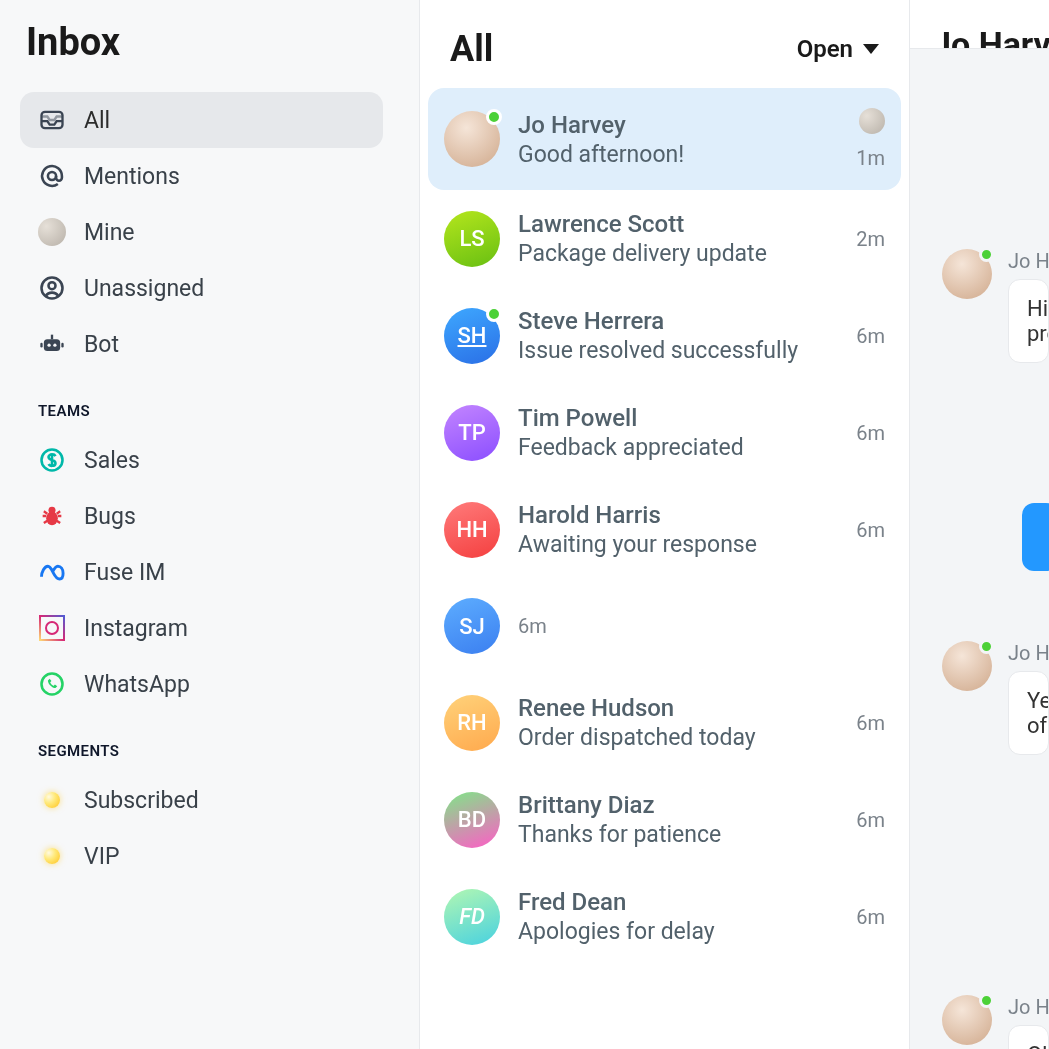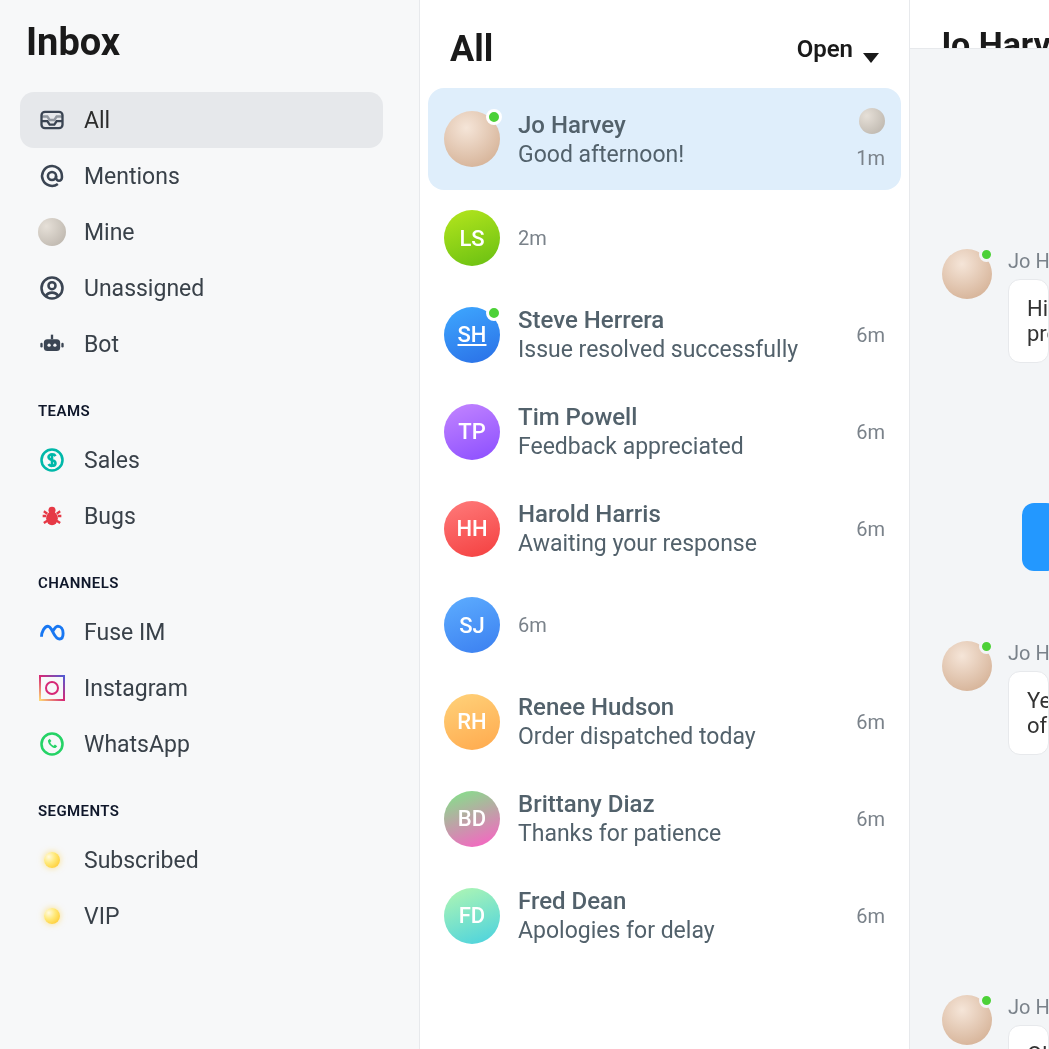--- a/index.html
+++ b/index.html
@@ -93,21 +93,21 @@
   padding: 28px 30px 18px 30px;
 }
 .list-title {
   font-size: 36px;
   font-weight: 700;
 }
 .open-filter {
   font-size: 24px;
   font-weight: 600;
   display: flex;
-  align-items: flex-end;
+  align-items: center;
   gap: 10px;
   cursor: pointer;
 }
 .open-filter .caret {
   width: 0; height: 0;
   border-left: 8px solid transparent;
   border-right: 8px solid transparent;
   border-top: 10px solid #1a1a1a;
 }
 .conv-list {
@@ -249,21 +249,21 @@
 .spacer-in { height: 100px; }
 
 
 .g-green { background: linear-gradient(160deg,#b5e61d,#68bf12); }
 .g-blue { background: linear-gradient(160deg,#3ea8ff,#2a6fe6); text-decoration: underline; }
 .g-purple { background: linear-gradient(160deg,#c385ff,#8b4eff); }
 .g-red { background: linear-gradient(160deg,#ff7b7b,#f43f3f); }
 .g-blue2 { background: linear-gradient(160deg,#5dadff,#3b7ff0); }
 .g-orange { background: linear-gradient(160deg,#ffd27a,#ffa94d); }
 .g-pink { background: linear-gradient(160deg,#7ee787,#ff5cc7); }
-.g-teal { background: linear-gradient(160deg,#b2f7b2,#48d1e0); }
+.g-teal { background: linear-gradient(160deg,#b2f7b2,#48d1e0); font-style: italic; }
 .g-photo { background: radial-gradient(circle at 40% 30%, #f5e5d8, #cfa88a); }
 
 
 .insta-box {
   width: 26px; height: 26px;
   border-radius: 8px;
   border: 2.5px solid;
   border-image: linear-gradient(45deg,#feda75,#d62976,#4f5bd5) 1;
   position: relative;
 }
@@ -347,21 +347,20 @@
         <svg viewBox="0 0 24 24" fill="currentColor">
             <ellipse cx="12" cy="14" rx="5" ry="6"></ellipse>
             <circle cx="12" cy="7" r="3"></circle>
             <path d="M4 12h3M17 12h3M5 18l3-2M19 18l-3-2M5 8l3 2M19 8l-3 2" stroke="currentColor" stroke-width="2"></path>
           </svg>
       </span>
       <span>Bugs</span>
     </li>
   </ul>
 
-  <div class="section-header">CHANNELS</div>
   <ul class="nav-list">
     <li class="nav-item">
       <span class="nav-icon icon-meta">
         <svg viewBox="0 0 24 24" fill="none" stroke="currentColor" stroke-width="2.5">
             <path d="M3 16c0-4 2.5-9 5.5-9 2 0 3 2.5 4.5 5.5S16 18 18.5 18c2 0 3-2 3-5 0-3.5-2-6-4.5-6-1.8 0-3 1.7-4.5 5"></path>
           </svg>
       </span>
       <span>Fuse IM</span>
     </li>
     <li class="nav-item">
@@ -411,20 +410,24 @@
           <div class="conv-name">Jo Harvey</div>
           <div class="conv-preview">Good afternoon!</div>
         </div>
         <div class="conv-meta">
           <div class="conv-assignee"></div>
           <div class="conv-time">1m</div>
         </div>
       </div>
       <div class="conv-item">
         <div class="conv-avatar g-green">LS</div>
+        <div class="conv-main">
+          <div class="conv-name">Lawrence Scott</div>
+          <div class="conv-preview">Package delivery update</div>
+        </div>
         <div class="conv-meta">
           <div class="conv-time">2m</div>
         </div>
       </div>
       <div class="conv-item">
         <div class="conv-avatar g-blue">SH<span class="online"></span></div>
         <div class="conv-main">
           <div class="conv-name">Steve Herrera</div>
           <div class="conv-preview">Issue resolved successfully</div>
         </div>

